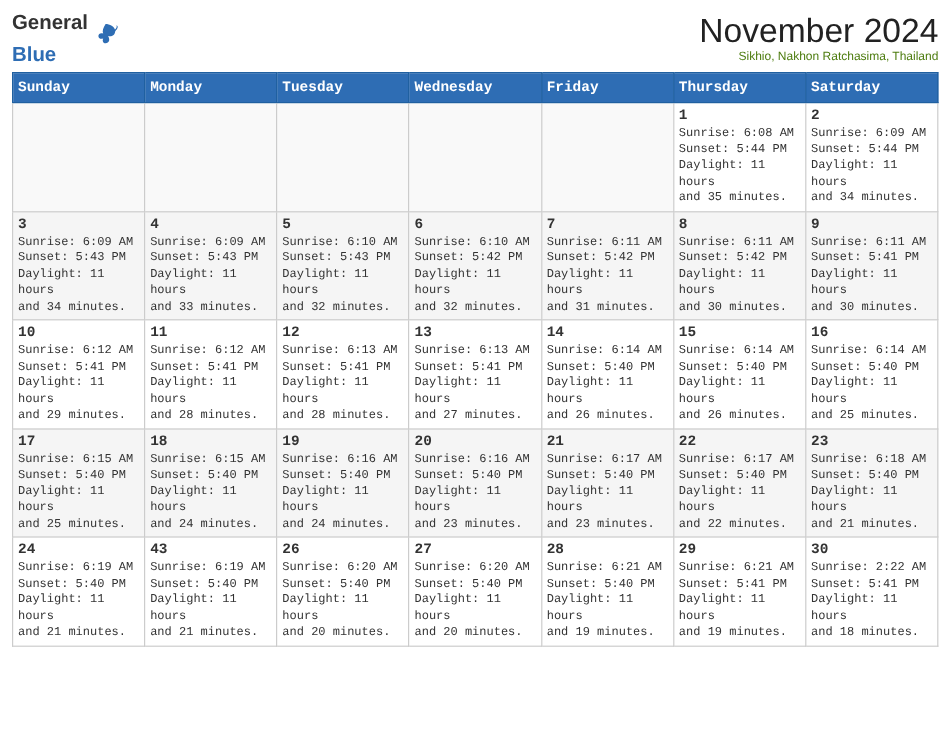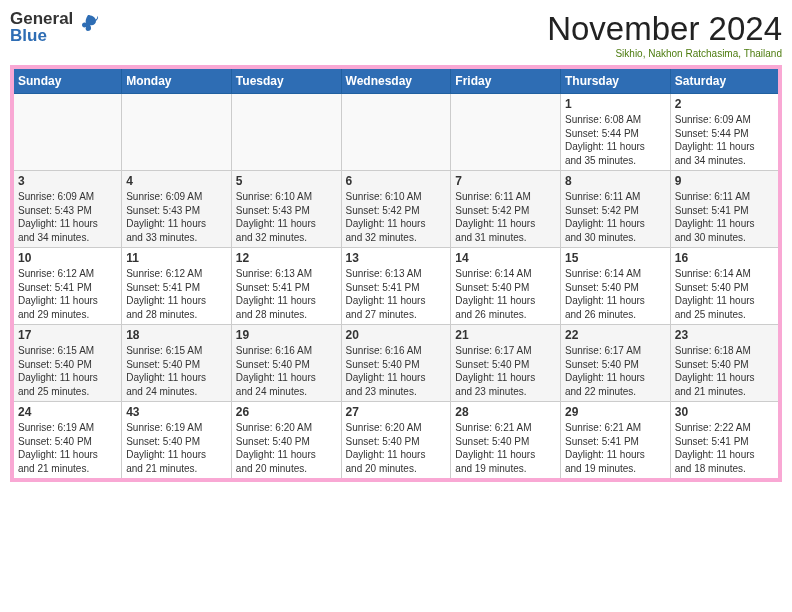--- a/index.html
+++ b/index.html
@@ -18,32 +18,33 @@
     }
     .logo {
       display: flex;
       flex-direction: column;
       align-items: flex-start;
     }
     .title-block {
       text-align: right;
     }
     .month-year {
-      font-size: 33px;
+      font-size: 28px;
       font-weight: normal;
       color: #222;
     }
     .location {
       font-size: 10px;
       color: #4d7c0f;
     }
     .calendar {
       width: 100%;
       border-collapse: collapse;
-      border: 4px solid #f9a8d4;
+      border: 1px solid #f9a8d4;
+      font-family: Liberation Mono, monospace;
     }
     .calendar th {
       background: #2e6db4;
       color: #fff;
       font-size: 12px;
       font-weight: bold;
       padding: 5px 4px;
       text-align: left;
       border: 1px solid #2060a0;
     }
@@ -80,21 +81,21 @@
     .calendar thead tr th {
       background: #2e6db4;
     }
   </style>
 </head>
 <body>
 
 <div class="header">
   <div class="logo">
     <div style="display:flex;align-items:center;gap:2px;">
-      <div style="display:flex;flex-direction:column;line-height:1.0;">
+      <div style="display:flex;flex-direction:column;line-height:1.0;gap:10px;">
         <span style="font-size:17px;font-weight:bold;color:#333;">General</span>
         <span style="font-size:17px;font-weight:bold;color:#2e6db4;">Blue</span>
       </div>
       <div style="margin-left:2px;margin-top:-4px;">
         <svg width="22" height="22" viewBox="0 0 22 22">
           <path d="M11 3 C14 3, 19 5, 19 9 C19 12, 16 14, 13 13 C15 16, 14 19, 11 19 C9 19, 8 17, 9 15 C7 16, 5 15, 5 13 C5 11, 7 10, 9 11 C8 9, 9 6, 11 3 Z" fill="#2e6db4"></path>
           <path d="M19 9 C21 7, 22 5, 20 4 C21 6, 19 8, 17 8 Z" fill="#2e6db4"></path>
         </svg>
       </div>
     </div>

